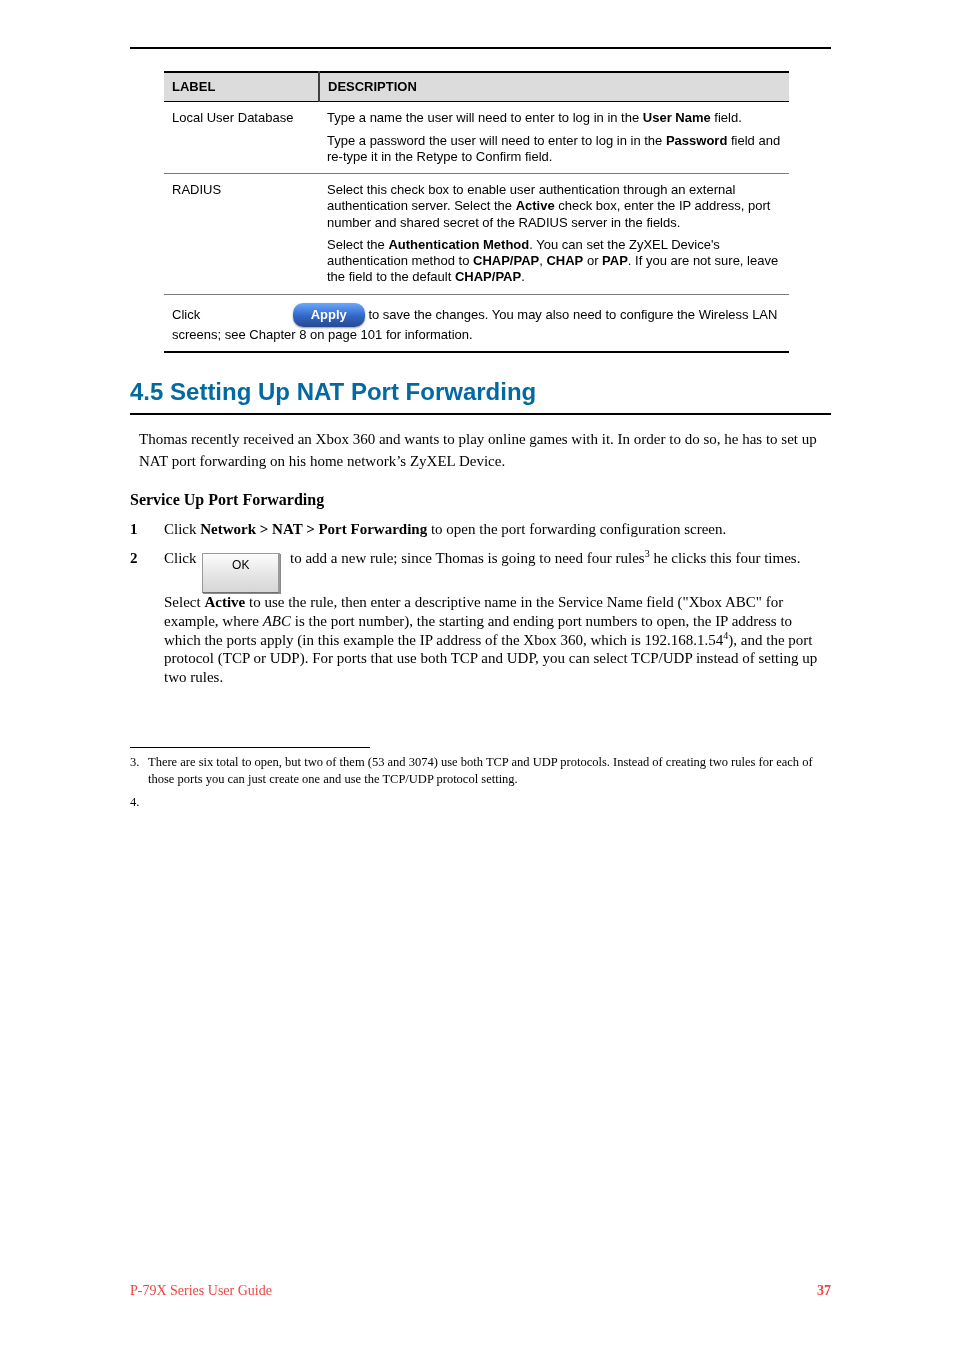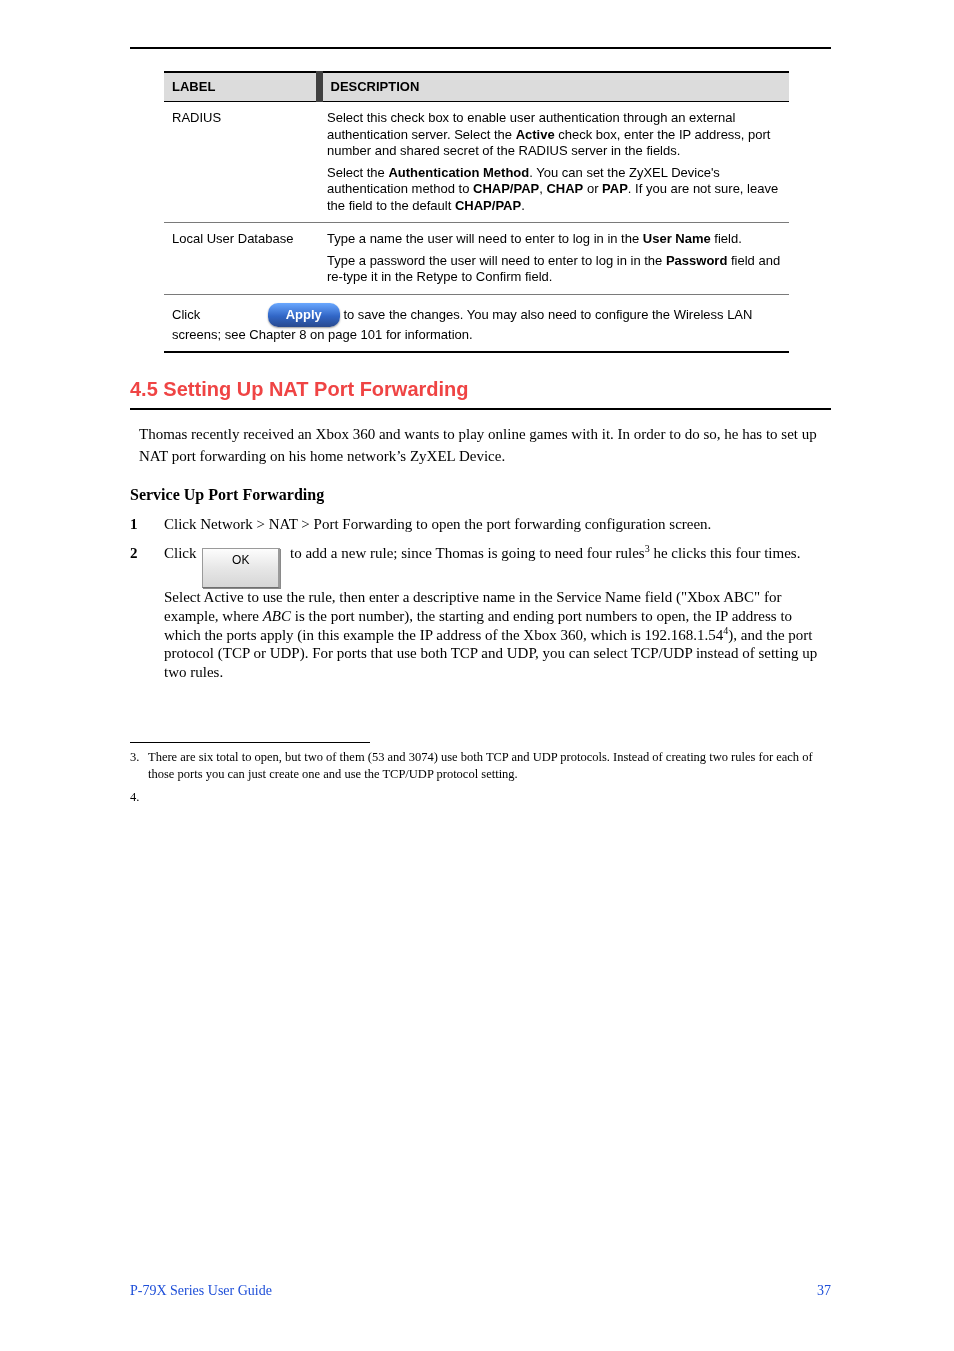--- a/index.html
+++ b/index.html
@@ -10,23 +10,23 @@
     width: 954px;
     height: 1351px;
     padding: 47px 123px 0 130px;
     position: relative;
   }
 
   .top-rule { border-top: 2.5px solid #000; margin-bottom: 22px; }
 
   .section-title {
     font-family: Arial, Helvetica, sans-serif;
-    font-size: 20px;
+    font-size: 24px;
     font-weight: bold;
-    color: #ef4444;
+    color: #0369a1;
     margin-top: 24px;
     margin-bottom: 6px;
   }
 
   .section-rule { border-top: 2.5px solid #000; margin-bottom: 14px; }
 
   .body-text { font-size: 15px; line-height: 1.45; margin-bottom: 10px; margin-left: 9px; }
   .body-heading { font-size: 16px; font-weight: bold; margin-top: 18px; margin-bottom: 6px; }
 
   .step { display: flex; align-items: flex-start; margin-top: 10px; margin-bottom: 6px; }
@@ -44,42 +44,42 @@
     font-size: 13px;
   }
   .param-table thead th {
     background: #dcdcdc;
     font-weight: bold;
     text-align: left;
     padding: 6px 8px;
     border-top: 2.5px solid #000;
     border-bottom: 1px solid #000;
   }
-  .param-table thead th.col-label { width: 155px; border-right: 7px solid #404040; margin-left: 10px; }
+  .param-table thead th.col-label { width: 155px; border-right: 2px solid #404040; margin-left: 10px; }
   .param-table tbody td { padding: 8px 8px; vertical-align: top; border-bottom: 1px solid #7a7a7a; }
   .param-table tbody td.col-label { width: 155px; }
   .param-table tbody tr:last-child td { border-bottom: 2px solid #000; }
   .param-table .bold { font-weight: bold; }
   .param-table .sub { margin-top: 6px; display: block; }
 
   .apply-row td { text-align: left; }
   .apply-btn-wrap { display:flex; align-items:flex-start; gap:14px; }
   .apply-btn {
     display: inline-block;
     width: 72px; height: 24px;
     border-radius: 10px;
     background: linear-gradient(to bottom, #6aa8ff 0%, #3166c6 55%, #28498e 100%);
     color: #fff;
     font-family: Arial, Helvetica, sans-serif;
     font-weight: bold;
     font-size: 13px;
     text-align: center;
     line-height: 23px;
     box-shadow: 0 1px 2px rgba(0,0,0,0.4);
-    margin-left: 64px;
+    margin-left: 89px;
   }
 
   .ok-btn {
     display: inline-block;
     width: 78px; height: 40px;
     background: linear-gradient(to bottom, #fdfdfd 0%, #e7e7e7 50%, #d6d6d6 100%);
     color: #000;
     font-family: Tahoma, Arial, sans-serif;
     font-size: 12px;
     text-align: center;
@@ -94,54 +94,54 @@
 
   .footnote-rule { width: 240px; border-top: 1px solid #000; margin-top: 60px; margin-bottom: 6px; }
   .footnote { font-size: 12.5px; line-height: 1.35; margin-bottom: 6px; display:flex; }
   .footnote .num { width: 18px; flex: 0 0 18px; }
 
   .page-footer {
     position: absolute;
     left: 130px; right: 123px; bottom: 52px;
     display: flex; justify-content: space-between;
     font-size: 14px;
-    color: #1d4ed8;
+    color: #ef4444;
   }
 
-  .bold { font-weight: normal; }
+  .bold { font-weight: bold; }
 </style>
 </head>
 <body>
 
 <div class="page">
   <div class="top-rule"></div>
 
   <table class="param-table">
     <thead>
       <tr>
         <th class="col-label">LABEL</th>
         <th>DESCRIPTION</th>
       </tr>
     </thead>
     <tbody>
       <tr>
+        <td class="col-label">Local User Database</td>
+        <td>
+          <span>Type a name the user will need to enter to log in in the </span><span class="bold">User Name</span><span> field.</span>
+          <span class="sub">
+            <span>Type a password the user will need to enter to log in in the </span><span class="bold">Password</span><span> field and re-type it in the Retype to Confirm field.</span>
+          </span>
+        </td>
+      </tr>
+      <tr>
         <td class="col-label">RADIUS</td>
         <td>
           <span>Select this check box to enable user authentication through an external authentication server. Select the </span><span class="bold">Active</span><span> check box, enter the IP address, port number and shared secret of the RADIUS server in the fields. </span>
           <span class="sub">
             <span>Select the </span><span class="bold">Authentication Method</span><span>. You can set the ZyXEL Device's authentication method to </span><span class="bold">CHAP/PAP</span><span>, </span><span class="bold">CHAP</span><span> or </span><span class="bold">PAP</span><span>. If you are not sure, leave the field to the default </span><span class="bold">CHAP/PAP</span><span>.</span>
-          </span>
-        </td>
-      </tr>
-      <tr>
-        <td class="col-label">Local User Database</td>
-        <td>
-          <span>Type a name the user will need to enter to log in in the </span><span class="bold">User Name</span><span> field.</span>
-          <span class="sub">
-            <span>Type a password the user will need to enter to log in in the </span><span class="bold">Password</span><span> field and re-type it in the Retype to Confirm field.</span>
           </span>
         </td>
       </tr>
       <tr class="apply-row">
         <td colspan="2">
           <div class="apply-btn-wrap">
             <span>
               <span>Click </span>
               <span class="apply-btn">Apply</span>
               <span> to save the changes.  You may also need to configure the Wireless LAN screens; see Chapter 8 on page 101 for information.</span>

